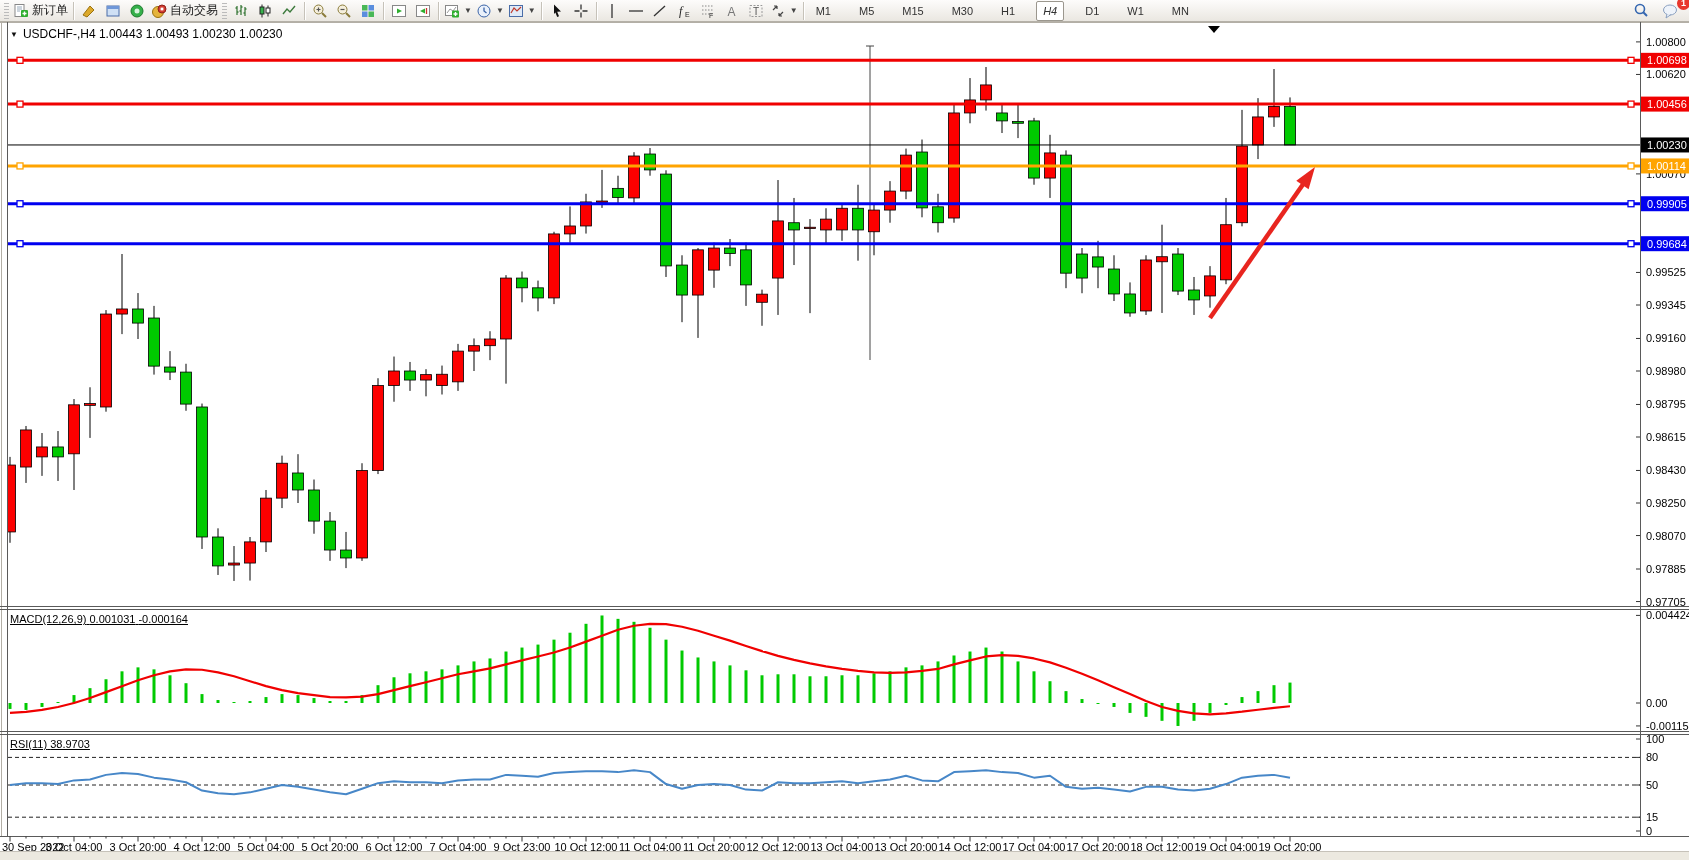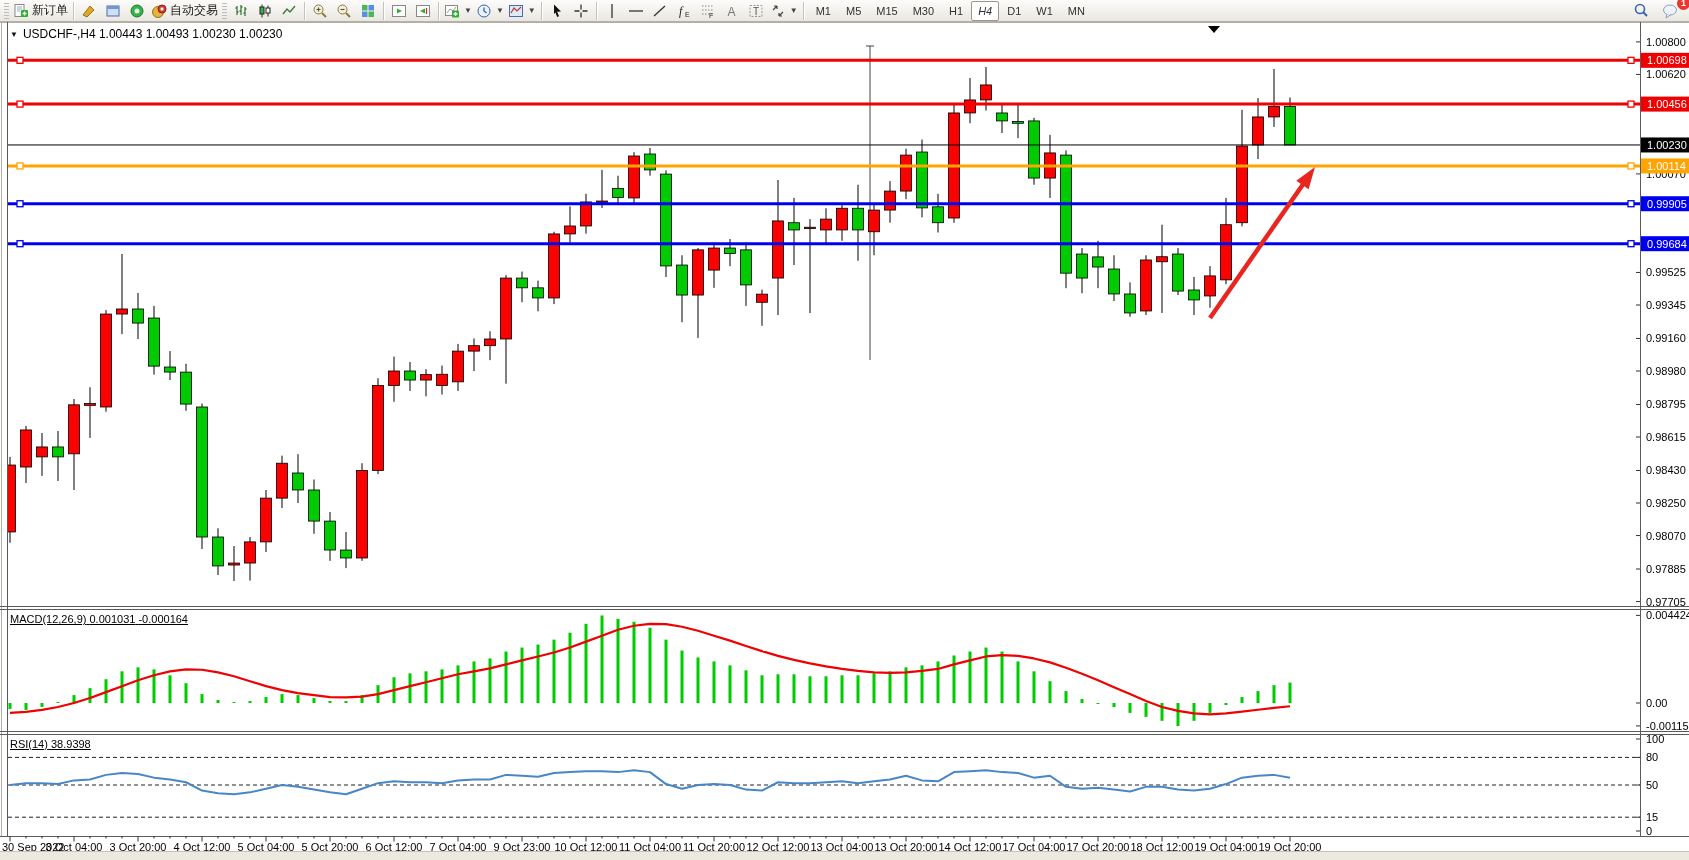--- a/index.html
+++ b/index.html
@@ -6,21 +6,21 @@
   body{width:1689px;height:860px;overflow:hidden;font-family:"Liberation Sans",sans-serif;position:relative;}
   
   .toolbar{position:absolute;left:0;top:0;width:1689px;height:22px;display:flex;align-items:center;
     background:linear-gradient(#fdfcfb,#eae7e1);border-bottom:1px solid #b5b1a8;padding-left:2px;box-sizing:border-box;}
   .grip{width:5px;height:16px;margin:0 2px;background:repeating-linear-gradient(#bbb 0 1px,transparent 1px 3px);}
   .sep{width:1px;height:18px;background:#c6c2b9;box-shadow:1px 0 0 #fff;margin:0 3px;}
   .tb{height:20px;min-width:20px;display:flex;align-items:center;justify-content:center;border-radius:2px;gap:3px;padding:0 2px;cursor:default;}
   .tb svg{display:block;}
   .tb .lbl{font-size:12px;color:#1a1a1a;white-space:nowrap;}
   .caret{font-size:8px;color:#444;margin-left:1px;}
-  .tf-wrap{display:flex;align-items:center;gap:1px;margin-left:2px;}
+  .tf-wrap{display:flex;align-items:center;gap:14px;margin-left:2px;}
   .tf-btn{padding:0 6px;height:18px;font-size:11px;color:#333;display:flex;align-items:center;border:1px solid transparent;border-radius:2px;}
   .tf-btn.active{background:#fff;border-color:#9b978e;font-style:italic;}
   .tb-right{margin-left:auto;display:flex;align-items:center;margin-right:6px;gap:6px;}
   .notif{position:relative;}
   .badge{position:absolute;top:-4px;right:-7px;background:#e8372c;color:#fff;border-radius:7px;
     font-size:9px;min-width:13px;height:13px;line-height:13px;text-align:center;font-weight:bold;}
   
   .chart-body{position:absolute;left:0;top:22px;width:1689px;height:829px;background:#fff;}
   #chart-svg{position:absolute;left:0;top:0;}
   .chart-title{position:absolute;left:10px;top:5px;font-size:12px;color:#000;z-index:3;display:flex;align-items:center;gap:5px;}
@@ -760,15 +760,15 @@
         <line x1="1210" y1="296" x2="1303.5818965764013" y2="161.4203201615561" stroke="#e8251f" stroke-width="4.5"></line>
         <polygon points="1315,145 1308.597706294625,167.3441409615612 1296.282466173458,158.78056339386222" fill="#e8251f"></polygon>
       </g>
       <polygon points="1208,4 1220,4 1214,11" fill="#000"></polygon>
     </svg>
   <div class="chart-title">
     <span class="dd">▼</span>
     <span>USDCHF-,H4  1.00443 1.00493 1.00230 1.00230</span>
   </div>
   <div class="ind-label" style="top:591px;"><span>MACD(12,26,9)</span> <span>0.001031</span> <span>-0.000164</span></div>
-  <div class="ind-label" style="top:716px;"><span>RSI(14)</span> <span>38.9398</span></div>
+  <div class="ind-label" style="top:716px;"><span>RSI(11)</span> <span>38.9703</span></div>
 </div>
 <div class="statusbar"></div>
 
 </body></html>

